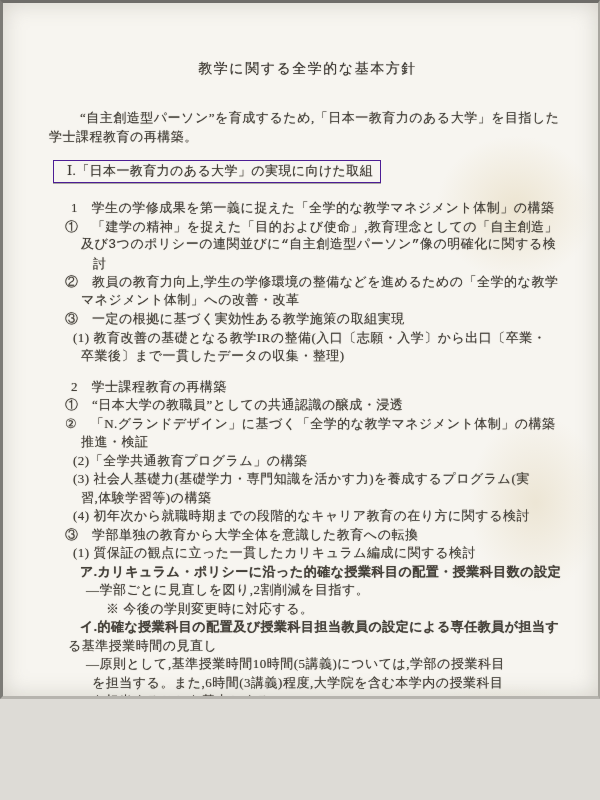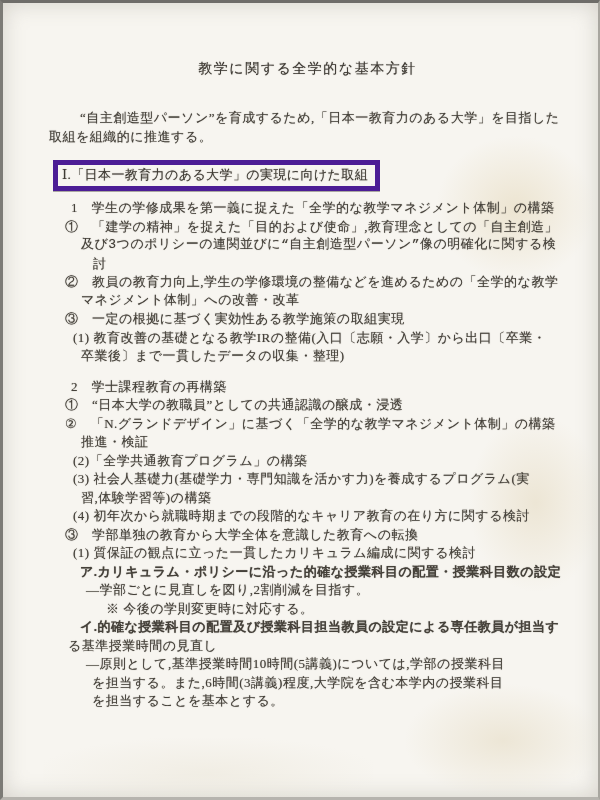--- a/index.html
+++ b/index.html
@@ -1,21 +1,21 @@
 <!DOCTYPE html>
 <html><head>
 <meta charset="utf-8">
 <style>
   html,body{margin:0;padding:0;}
   body{
     width:600px;height:800px;background:#dddbd6;
     font-family:"Liberation Serif","DejaVu Serif",serif;
   }
   .scan{
-    position:relative;width:600px;height:800px;box-sizing:border-box;
+    position:relative;width:600px;height:699px;box-sizing:border-box;
     background:#f7f5f0;
     border-top:3px solid #6e6d69;
     border-left:3px solid #7c7b76;
     border-right:2px solid #a8a69f;
     border-bottom:3px solid #b6b4ae;
     box-shadow:inset 0 0 22px rgba(120,114,102,.28);
     overflow:hidden;
   }
   .stain{position:absolute;pointer-events:none;}
   .stain.s1{left:430px;top:130px;width:165px;height:150px;
@@ -32,21 +32,21 @@
     color:#45413a;font-size:13px;letter-spacing:.5px;
     filter:blur(.3px);
     text-shadow:0 0 1px rgba(62,56,47,.55);
   }
   .line{line-height:18.5px;height:18.5px;white-space:nowrap;overflow:hidden;}
   .doc-title{font-size:14px;letter-spacing:1.5px;text-align:center;height:20px;line-height:20px;margin-bottom:30px;color:#3d3933;}
   .intro1{padding-left:37px;}
   .intro2{padding-left:6px;margin-bottom:14px;}
   .boxwrap{margin:0 0 15px 10px;height:24px;}
   .boxed{
-    display:inline-block;border:5px solid #4c1d95;padding:1px 7px 2px 4px;
+    display:inline-block;border:1px solid #4c1d95;padding:1px 7px 2px 13px;
     line-height:18px;letter-spacing:.4px;color:#3f3b34;
     box-shadow:0 1px 0 rgba(78,74,67,.45);
   }
   .ind-sec{padding-left:28px;}
   .ind-c1{padding-left:22px;}
   .ind-cont{padding-left:38px;font-family:Liberation Mono, monospace;}
   .ind-cont2{padding-left:50px;}
   .ind-p{padding-left:30px;}
   .ind-pcont{padding-left:38px;}
   .ind-ka{padding-left:37px;font-weight:bold;}
@@ -62,21 +62,21 @@
 <div class="scan">
   <div class="stain s1"></div>
   <div class="stain s2"></div>
   <div class="stain s3"></div>
   <div class="stain s4"></div>
 
   <div class="content">
     <div class="doc-title">教学に関する全学的な基本方針</div>
 
     <div class="line intro1">“自主創造型パーソン”を育成するため,「日本一教育力のある大学」を目指した</div>
-    <div class="line intro2">取組を組織的に推進する。</div>
+    <div class="line intro2">学士課程教育の再構築。</div>
 
     <div class="boxwrap">
       <span class="boxed">Ⅰ.「日本一教育力のある大学」の実現に向けた取組</span>
     </div>
 
     <div class="line ind-sec">1　学生の学修成果を第一義に捉えた「全学的な教学マネジメント体制」の構築</div>
     <div class="line ind-c1">①　「建学の精神」を捉えた「目的および使命」,教育理念としての「自主創造」</div>
     <div class="line ind-cont">及び3つのポリシーの連関並びに“自主創造型パーソン”像の明確化に関する検</div>
     <div class="line ind-cont2">討</div>
     <div class="line ind-c1">②　教員の教育力向上,学生の学修環境の整備などを進めるための「全学的な教学</div>

